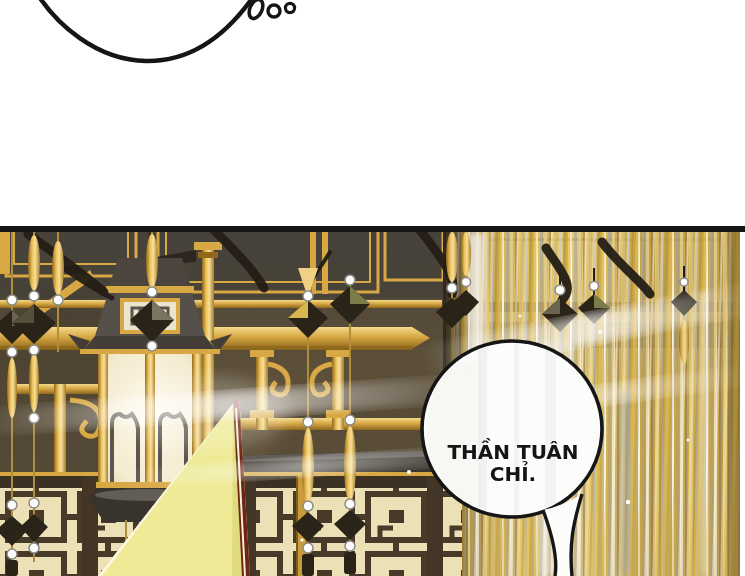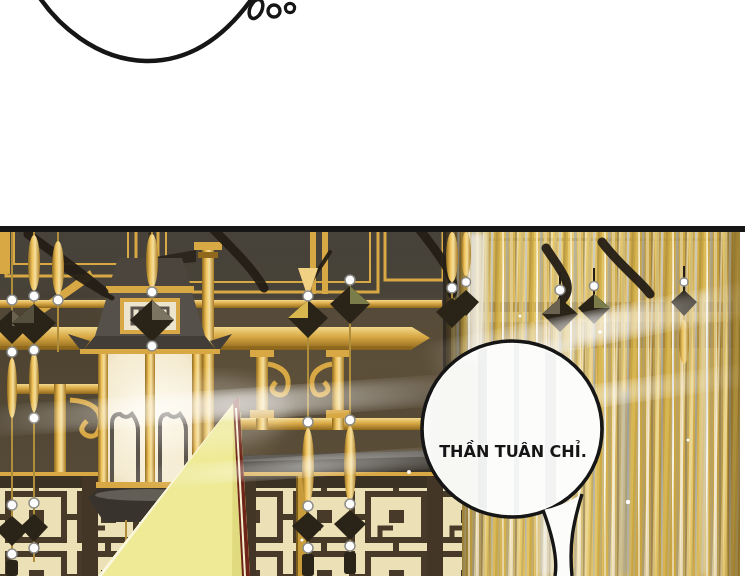--- a/index.html
+++ b/index.html
@@ -2,21 +2,21 @@
 <html style="--ink: #161616; --paper: #ffffff; --wall: #564a36; --wall-dark: #3f3a33; --gold: #d8a844; --gold-bright: #f0d184; --gold-deep: #8f681c; --cream: #ece1b6; --fret: #473a28; --lantern-glow: #faf3dc; --curtain-gold: #c9a23c; --curtain-sheen: #eef0f4; --crystal: #2a2318; --pearl: #fdfdfd; --flag: #eeea96; --flag-edge: #6e2418; --shadow-beam: #3a362e;"><head>
 <meta charset="utf-8">
 <style>
   html,body{margin:0;padding:0;background:#ffffff;}
   .stage{position:relative;width:745px;height:576px;background:var(--paper,#fff);
          overflow:hidden;font-family:"DejaVu Sans","Liberation Sans",sans-serif;}
   .abs{position:absolute;}
   .panel-top-border{position:absolute;top:226px;left:0;width:745px;height:6px;background:var(--ink,#161616);}
   .panel-wrap{position:absolute;top:232px;left:0;width:740px;height:344px;overflow:hidden;}
   .bubble-text{position:absolute;top:441px;left:423px;width:180px;height:22px;
-    text-align:center;font-weight:bold;font-size:16px;line-height:22px;color:#151515;
+    text-align:center;font-weight:bold;font-size:20px;line-height:22px;color:#151515;
     letter-spacing:0px;z-index:6;font-family:"DejaVu Sans",sans-serif;}
   
   .f-gold{fill:var(--gold,#d8a844);} .f-goldb{fill:var(--gold-bright,#f0d184);}
   .f-goldd{fill:var(--gold-deep,#8f681c);} .f-cream{fill:var(--cream,#ece1b6);}
   .f-fret{fill:var(--fret,#473a28);} .f-crystal{fill:var(--crystal,#2a2318);}
   .f-pearl{fill:var(--pearl,#fdfdfd);}
   .s-ink{stroke:var(--ink,#161616);} .s-gold{stroke:var(--gold,#d8a844);}
   .s-fret{stroke:var(--fret,#473a28);}
 </style>
 </head>

